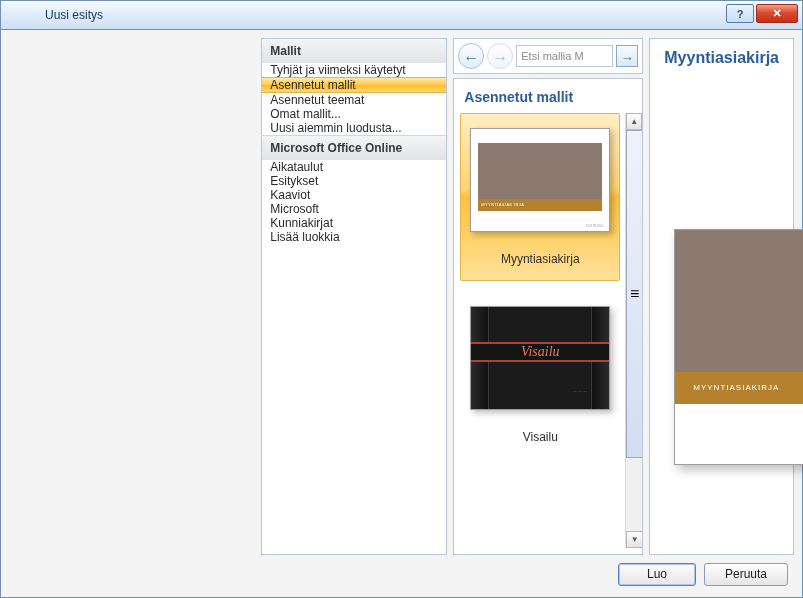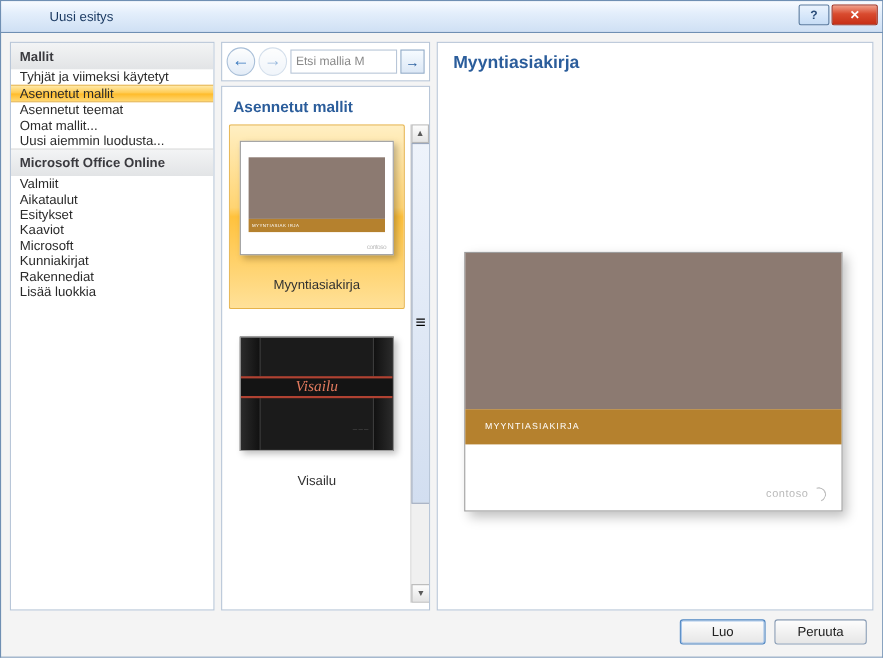--- a/index.html
+++ b/index.html
@@ -17,21 +17,21 @@
 .titlebar-buttons { position: absolute; right: 4px; top: 3px; display: flex; gap: 2px; }
 .tbtn { width: 28px; height: 19px; border: 1px solid #5a7a9e; border-radius: 2px; display:flex; align-items:center; justify-content:center; font-size:11px; font-weight:bold; }
 .tbtn.help { background: linear-gradient(#eaf3fe,#c7ddf6); color:#2a4d7a; }
 .tbtn.close { background: linear-gradient(#f1a08b,#d94b2f 45%,#c72f16); color:#fff; border-color:#a02a17; width: 42px; }
 
 .dialog-body {
   border: 1px solid #6f8fb3; border-top:none;
   width: 803px; height: 568px;
   background: #f4f4f4;
   padding: 8px;
-  display: flex; flex-direction: column;
+  display: flex; flex-direction: column; align-items: flex-end;
 }
 .columns { flex:1; display:flex; gap:6px; }
 
 
 .sidebar { width: 186px; background:#fff; border:1px solid #b8c6d8; overflow:hidden; }
 .sidebar-heading {
   background: linear-gradient(#f3f4f5,#e2e4e6);
   font-weight: bold; font-size: 12px; color:#3a3a3f;
   padding: 5px 8px;
   border-top:1px solid #d7d7d7;
@@ -168,27 +168,25 @@
 
     <div class="sidebar">
       <div class="sidebar-heading">Mallit</div>
       <div class="sidebar-item">Tyhjät ja viimeksi käytetyt</div>
       <div class="sidebar-item selected">Asennetut mallit</div>
       <div class="sidebar-item">Asennetut teemat</div>
       <div class="sidebar-item">Omat mallit...</div>
       <div class="sidebar-item">Uusi aiemmin luodusta...</div>
 
       <div class="sidebar-heading">Microsoft Office Online</div>
-      <div class="sidebar-item">Valmiit</div>
       <div class="sidebar-item">Aikataulut</div>
       <div class="sidebar-item">Esitykset</div>
       <div class="sidebar-item">Kaaviot</div>
       <div class="sidebar-item">Microsoft</div>
       <div class="sidebar-item">Kunniakirjat</div>
-      <div class="sidebar-item">Rakennediat</div>
       <div class="sidebar-item">Lisää luokkia</div>
     </div>
 
     <div class="middle">
       <div class="navbar">
         <div class="nav-btn">
             <span>←</span>
           </div>
         <div class="nav-btn disabled">
             <span>→</span>

